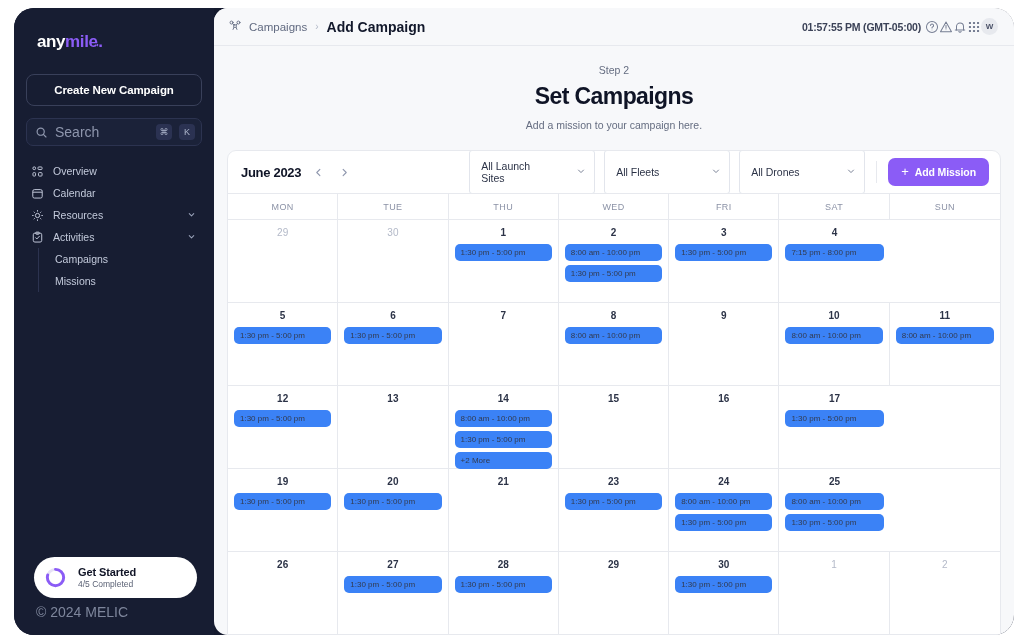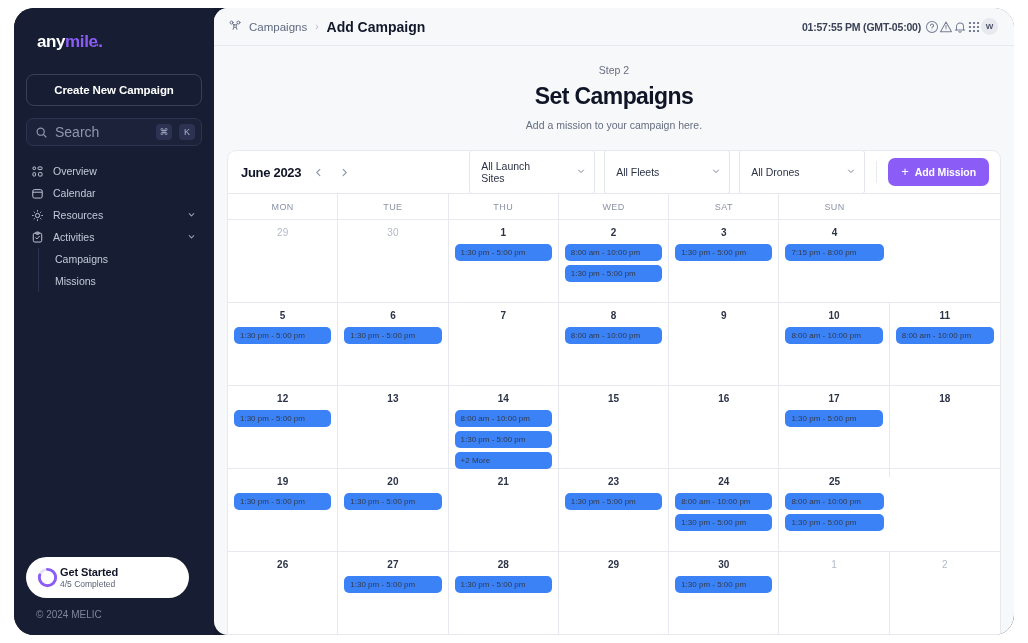--- a/index.html
+++ b/index.html
@@ -114,36 +114,36 @@
     height: 22px;
     display: flex; align-items: center;
     cursor: pointer;
   }
 
   .icon-sm { width: 13px; height: 13px; display:block; }
 
   
   #get-started {
     position: absolute;
-    left: 12px; bottom: 37px;
+    left: 20px; bottom: 37px;
     width: 163px; height: 41px;
     background: #ffffff;
     border-radius: 21px;
     display: flex; align-items: center;
     padding-left: 11px;
-    gap: 2px;
+    gap: 12px;
     cursor: pointer;
   }
   .ring { width: 21px; height: 21px; flex: 0 0 21px; }
   .gs-title { font-size: 11px; font-weight: 700; color: #101426; letter-spacing: -0.1px;}
   .gs-sub { font-size: 8.5px; color: #5b6275; margin-top: 1px; }
   #copyright {
     position: absolute;
     left: 22px; bottom: 15px;
-    font-size: 10px;
+    font-size: 14px;
     color: #7e869c;
     margin-top: 28px;
   }
 
   
   #main {
     flex: 1;
     background: #f7f8fa;
     border-radius: 14px 0 0 14px;
     position: relative;
@@ -533,20 +533,21 @@
           <span>Add Mission</span>
         </button>
       </div>
 
       <div id="cal-grid">
         <div class="week hdr" id="dow-row">
             <div class="dow">MON</div>
             <div class="dow">TUE</div>
             <div class="dow">THU</div>
             <div class="dow">WED</div>
+            <div class="dow">FRI</div>
             <div class="dow">SAT</div>
             <div class="dow">SUN</div>
           </div>
         <div id="weeks-holder" style="display:flex;flex-direction:column;flex:1 1 auto;">
             <div class="week" style="flex: 1 1 0px;">
               <div class="daycell">
                 <div class="daynum muted">29</div>
               </div>
               <div class="daycell">
                 <div class="daynum muted">30</div>
@@ -614,23 +615,20 @@
               <div class="daycell">
                 <div class="daynum">15</div>
               </div>
               <div class="daycell">
                 <div class="daynum">16</div>
               </div>
               <div class="daycell">
                 <div class="daynum">17</div>
                 <div class="pill">1:30 pm - 5:00 pm</div>
               </div>
-              <div class="daycell">
-                <div class="daynum">18</div>
-              </div>
             </div>
             <div class="week" style="flex: 1 1 0px;">
               <div class="daycell">
                 <div class="daynum">19</div>
                 <div class="pill">1:30 pm - 5:00 pm</div>
               </div>
               <div class="daycell">
                 <div class="daynum">20</div>
                 <div class="pill">1:30 pm - 5:00 pm</div>
               </div>

